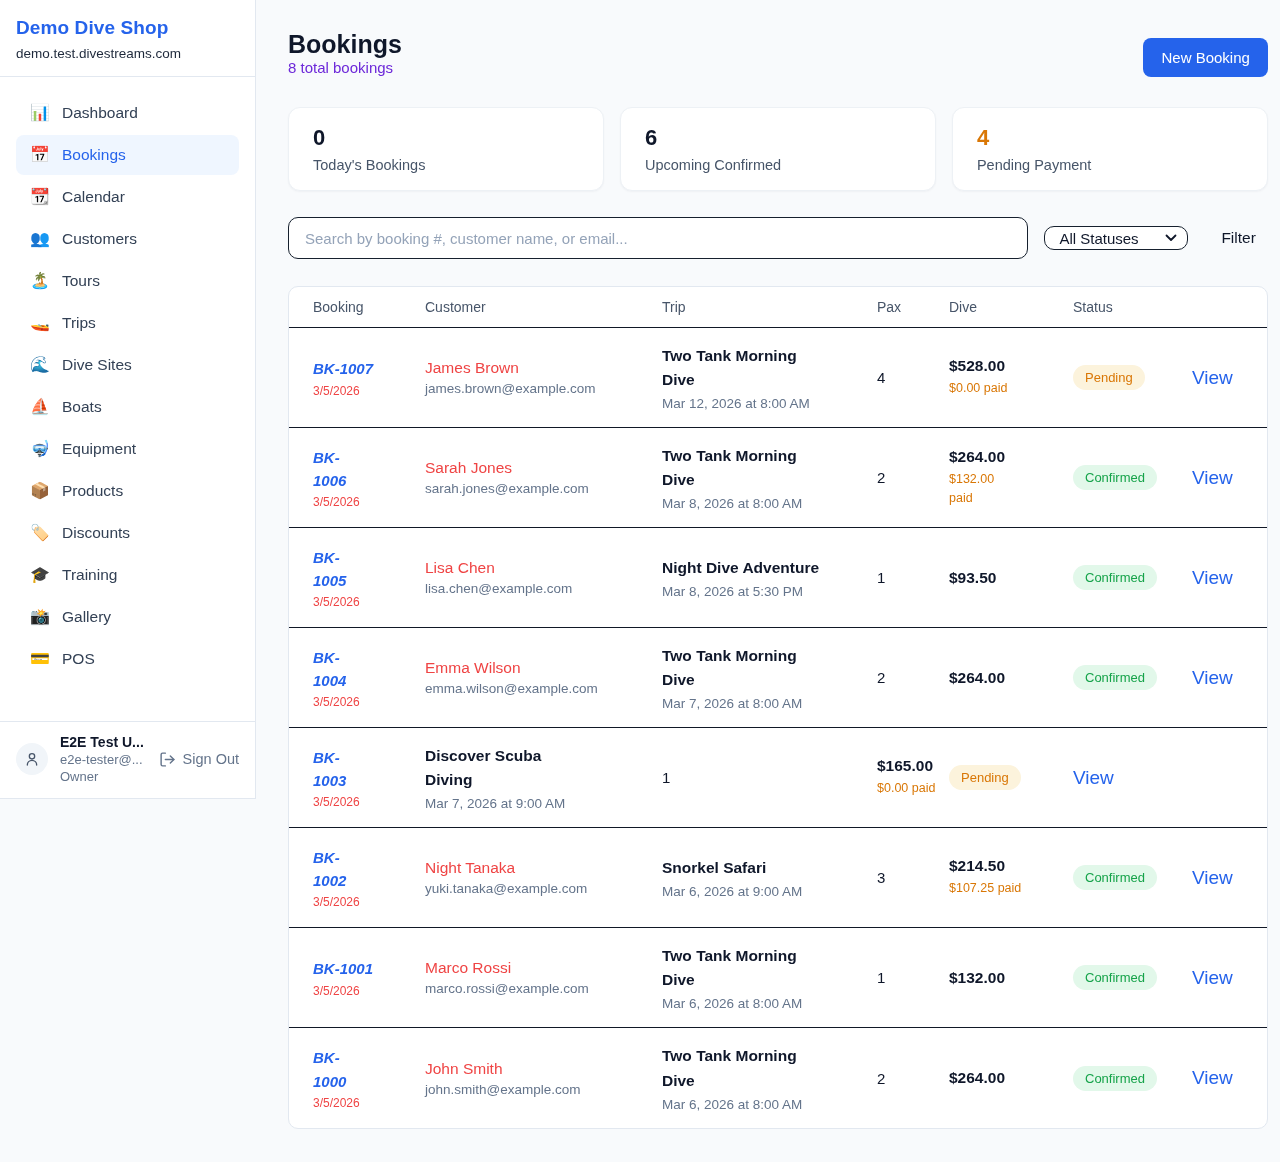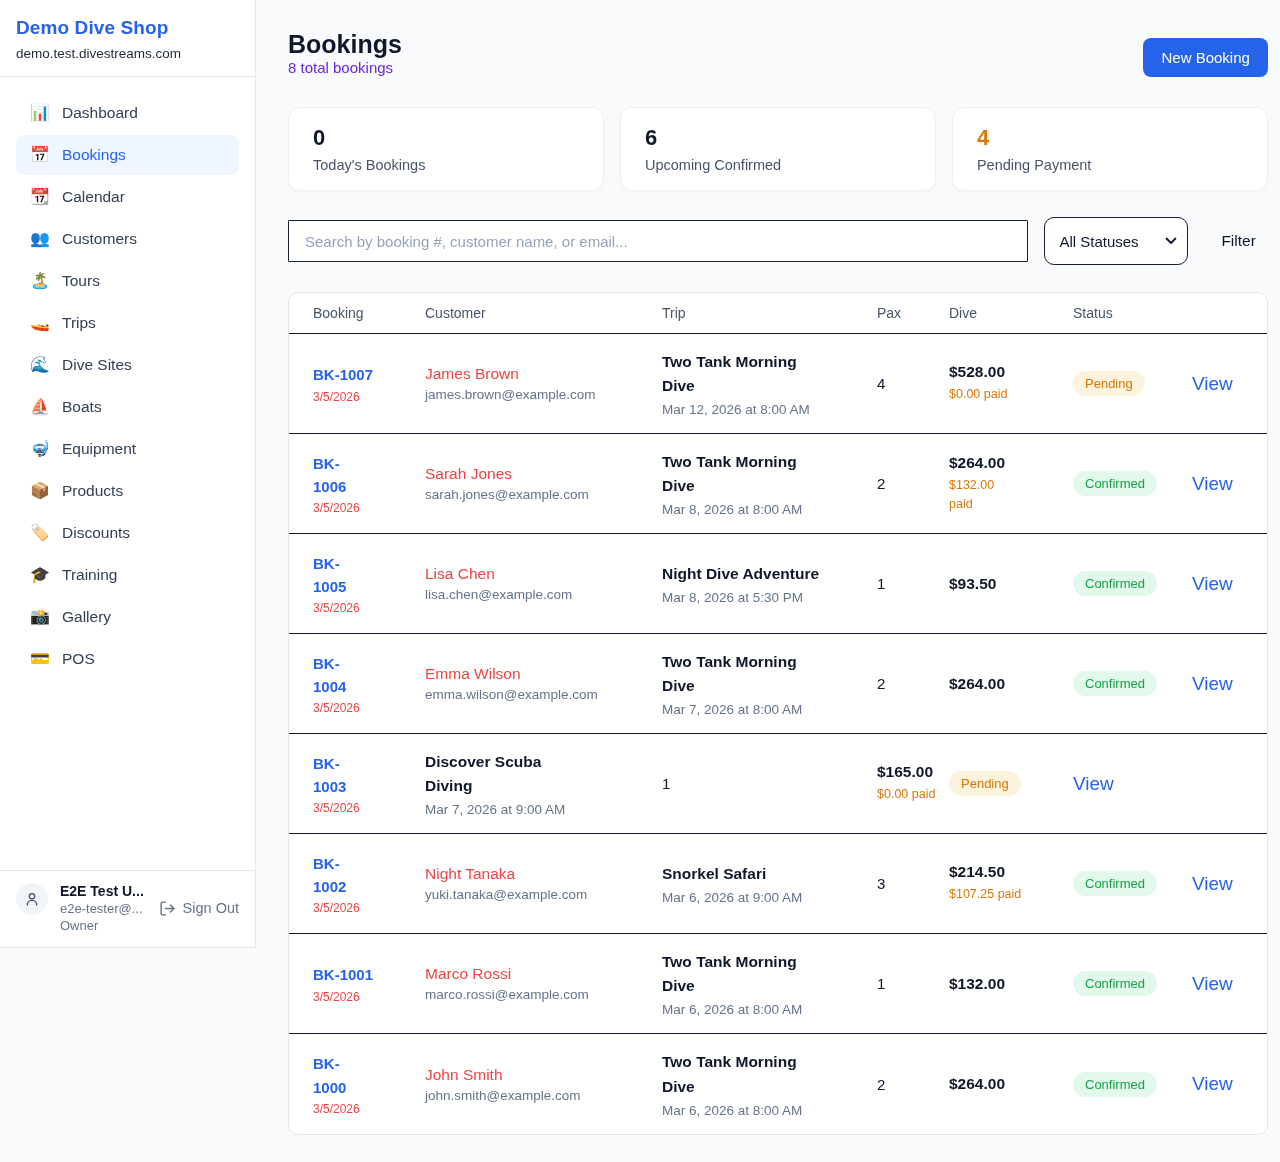--- a/index.html
+++ b/index.html
@@ -1,32 +1,32 @@
 <!DOCTYPE html>
 <html><head>
 <meta charset="utf-8">
 <style>
   * { margin:0; padding:0; box-sizing:border-box; }
   html,body { background:#F8FAFC; font-family:"Liberation Sans", sans-serif; color:#0F172A; }
   body { width:1280px; min-height:1162px; }
   .app { display:flex; align-items:flex-start; min-height:1162px; }
 
   
-  .sidebar { width:256px; height:948px; background:#fff; border-right:1px solid #E2E8F0;
+  .sidebar { width:256px; height:799px; background:#fff; border-right:1px solid #E2E8F0;
              border-bottom:1px solid #E2E8F0; display:flex; flex-direction:column; flex:0 0 256px; }
   .brand { padding:17px 16px 15px; border-bottom:1px solid #E2E8F0; }
   .brand-title { color:#2563EB; font-size:19px; font-weight:700; letter-spacing:.1px; }
   .brand-domain { margin-top:7px; font-size:13.5px; color:#1E293B; }
   .nav { padding:14px 0 0; flex:1; }
   .nav-item { display:flex; align-items:center; gap:12px; height:40px; margin:2px 16px;
               padding:0 14px; border-radius:8px; font-size:15.5px; color:#334155; cursor:pointer; }
   .nav-item.active { background:#EFF6FF; color:#2563EB; font-weight:500; }
   .nav-icon { width:20px; font-size:16px; line-height:1; text-align:center; }
   .side-footer { border-top:1px solid #E2E8F0; margin-top:6px; padding:12px 16px 14px;
-                 display:flex; gap:12px; }
+                 display:flex; align-items:center; gap:12px; }
   .avatar { width:32px; height:32px; border-radius:50%; background:#F1F5F9; flex:0 0 32px;
             display:flex; align-items:center; justify-content:center; }
   .user-block { flex:1; min-width:0; }
   .user-name { font-size:14px; font-weight:700; color:#0F172A; }
   .user-email { font-size:13px; color:#64748B; margin-top:2px; }
   .user-role { font-size:13px; color:#64748B; margin-top:2px; }
   .signout { display:flex; align-items:center; gap:7px; color:#64748B; font-size:14.5px;
              cursor:pointer; white-space:nowrap; }
 
   
@@ -39,43 +39,43 @@
                  font-family:"Liberation Sans", sans-serif; margin-top:8px; }
 
   .stats { display:flex; gap:16px; margin-top:30px; }
   .stat-card { flex:1; background:#fff; border:1px solid #EDF1F5; border-radius:12px;
                padding:17px 24px; box-shadow:0 1px 2px rgba(15,23,42,.04); }
   .stat-value { font-size:22px; font-weight:700; color:#0F172A; }
   .stat-value.orange { color:#D97706; }
   .stat-label { margin-top:6px; font-size:14.5px; color:#475569; }
 
   .filter-row { display:flex; align-items:center; margin-top:26px; }
-  .search-input { flex:1; height:42px; border:1px solid #16202E; border-radius:1px;
+  .search-input { flex:1; height:42px; border:1px solid #16202E; border-radius:10px;
                   padding:0 16px; font-size:15px; color:#0F172A; background:#fff;
                   font-family:"Liberation Sans", sans-serif; outline:none; }
   .search-input::placeholder { color:#94A3B8; }
   .select-wrap { position:relative; margin-left:16px; }
-  .status-select { appearance:none; -webkit-appearance:none; height:48px; width:144px;
+  .status-select { appearance:none; -webkit-appearance:none; height:24px; width:144px;
                    border:1px solid #16202E; border-radius:10px; background:#fff;
                    padding:0 30px 0 14px; font-size:15px; font-weight:500; color:#0F172A;
                    font-family:"Liberation Sans", sans-serif; cursor:pointer; }
   .chev { position:absolute; right:11px; top:50%; margin-top:-4px; pointer-events:none; }
   .filter-label { margin-left:33px; margin-right:12px; font-size:15.5px; color:#0F172A; cursor:pointer; }
 
   
   .table-card { margin-top:27px; background:#fff; border:1px solid #E2E8F0; border-radius:10px;
                 overflow:hidden; }
   .tgrid { display:grid; grid-template-columns:112px 237px 215px 72px 124px 119px 1fr;
            padding:0 24px; align-items:center; }
   .thead { height:41px; border-bottom:1px solid #111827; }
   .th { font-size:14px; color:#475569; font-weight:500; }
   .trow { min-height:100px; border-bottom:1px solid #111827; padding-top:14px; padding-bottom:14px; }
   .trow:last-child { border-bottom:none; }
   .cell { padding-right:10px; }
-  .bk-id { color:#2563EB; font-size:15px; font-weight:600; white-space:pre-line; line-height:1.55; cursor:pointer; }
+  .bk-id { color:#2563EB; font-size:15px; font-weight:600; white-space:pre-line; line-height:1.55; cursor:pointer;font-style:italic; }
   .bk-date { font-size:12px; color:#ef4444; margin-top:3px; }
   .cust-name { font-size:15.5px; color:#ef4444; }
   .cust-email { font-size:13.5px; color:#64748B; margin-top:4px; }
   .trip-name { font-size:15.5px; font-weight:600; color:#0F172A; white-space:pre-line; line-height:1.55; }
   .trip-time { font-size:13.5px; color:#64748B; margin-top:4px; }
   .pax { font-size:15px; color:#0F172A; }
   .total { font-size:15.5px; font-weight:700; color:#0F172A; }
   .paid { font-size:12.5px; color:#D97706; margin-top:4px; white-space:pre-line; line-height:1.45; }
   .badge { display:inline-block; padding:5px 12px; border-radius:999px; font-size:13px; }
   .badge.pending { background:#FCF3DC; color:#D97706; }

